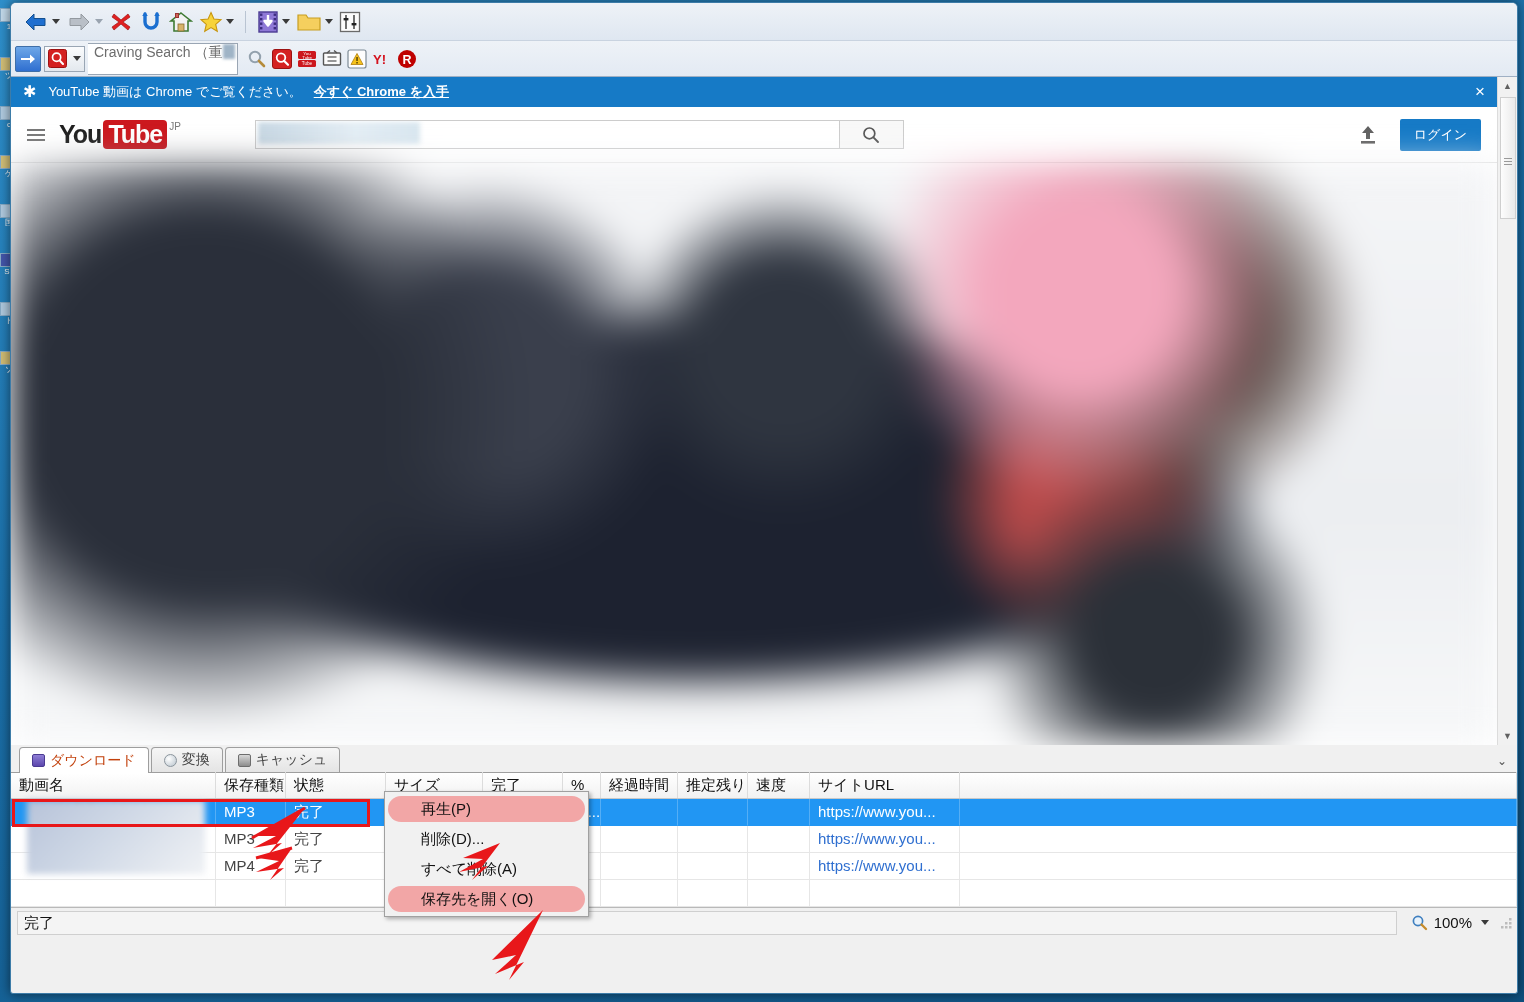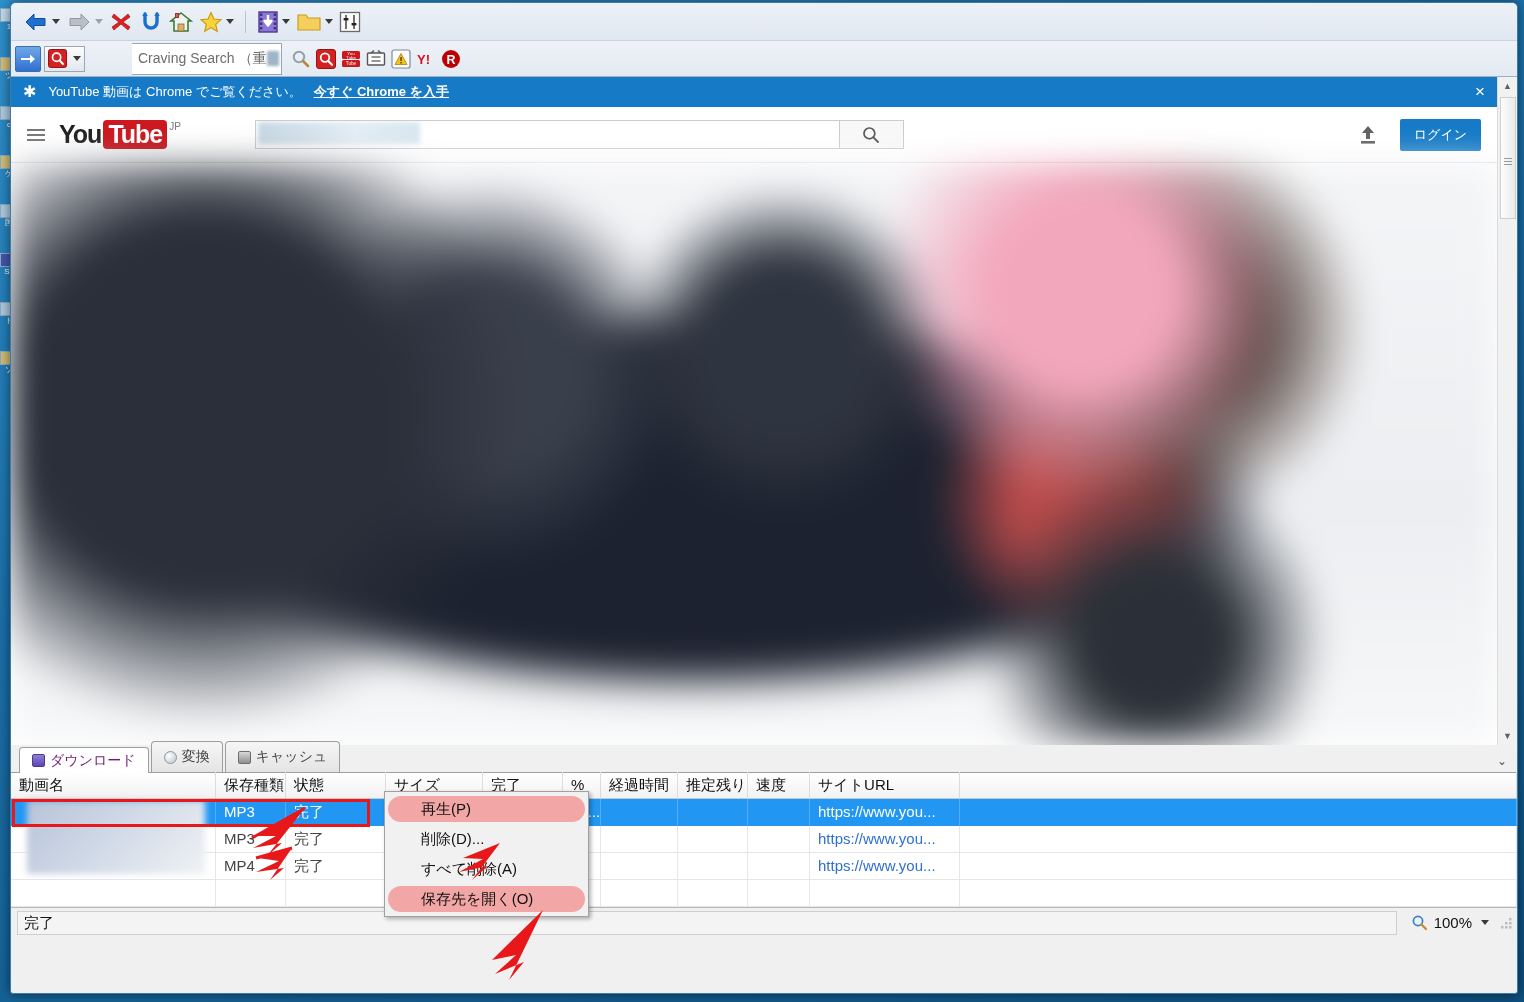--- a/index.html
+++ b/index.html
@@ -142,21 +142,21 @@
     display: flex; align-items: center; justify-content: center;
   }
   #search-engine-btn {
     height: 26px; padding: 0 3px; border: 1px solid #9aa6b4;
     background: linear-gradient(180deg,#fbfcfd 0%,#e3e8ee 100%);
     display: flex; align-items: center; gap: 3px;
   }
   #searchbox {
     width: 150px; height: 32px; background: #fff;
     border: 1px solid #9aa6b4; border-left: none;
-    display: flex; align-items: center; padding-left: 6px; overflow: hidden; margin-left: 44px;
+    display: flex; align-items: flex-start; padding-left: 6px; overflow: hidden;
   }
   #search-ph { font-size: 14px; color: #6d6d6d; white-space: nowrap; }
   #search-extra-blur {
     width: 12px; height: 15px; margin-left: 1px;
     background: #9fb4c6; filter: blur(1.6px);
   }
   #quick-icons { display: flex; align-items: center; gap: 5px; padding: 0 6px; }
 
   
   #page {
@@ -239,28 +239,28 @@
   #page-scroll .spacer { flex: 1; }
 
   
   #pane { background: #f0f0f0; position: relative; }
   #tabs {
     height: 28px; display: flex; align-items: flex-end; gap: 2px;
     padding-left: 8px; background: #f0f0f0;
     border-bottom: 1px solid #9e9e9e; position: relative;
   }
   .tab {
-    height: 31px; display: flex; align-items: center; gap: 5px;
+    height: 25px; display: flex; align-items: center; gap: 5px;
     padding: 0 12px; font-size: 14px; color: #444;
     border: 1px solid #9e9e9e; border-bottom: none;
     border-radius: 4px 4px 0 0;
     background: linear-gradient(180deg,#f6f6f6,#e4e4e4);
   }
   .tab.active {
-    background: #ffffff; color: #701a75; margin-bottom: -1px; height: 26px;
+    background: #ffffff; color: #c2410c; margin-bottom: -1px; height: 26px;
   }
   .tab-ico { width: 13px; height: 13px; border-radius: 2px; }
   .tab-ico.dl { background: linear-gradient(180deg,#8f7fd6,#5c47ad); border:1px solid #4a3a92;}
   .tab-ico.conv { background: radial-gradient(circle at 35% 35%,#fff,#b8c3cc); border:1px solid #8b959d; border-radius: 50%;}
   .tab-ico.cache { background: linear-gradient(180deg,#d9d9d9,#8d8d8d); border:1px solid #6d6d6d;}
   #tabs-collapse {
     position: absolute; right: 10px; bottom: 4px; font-size: 12px; color: #555;
   }
 
   #table { background: #fff; position: relative; }

